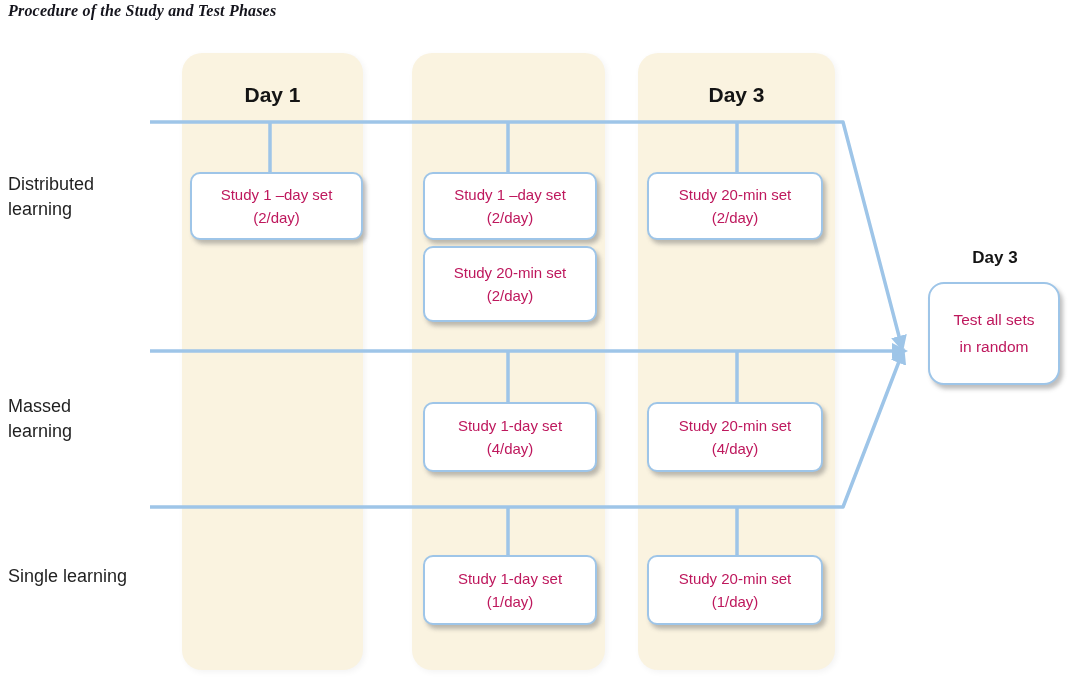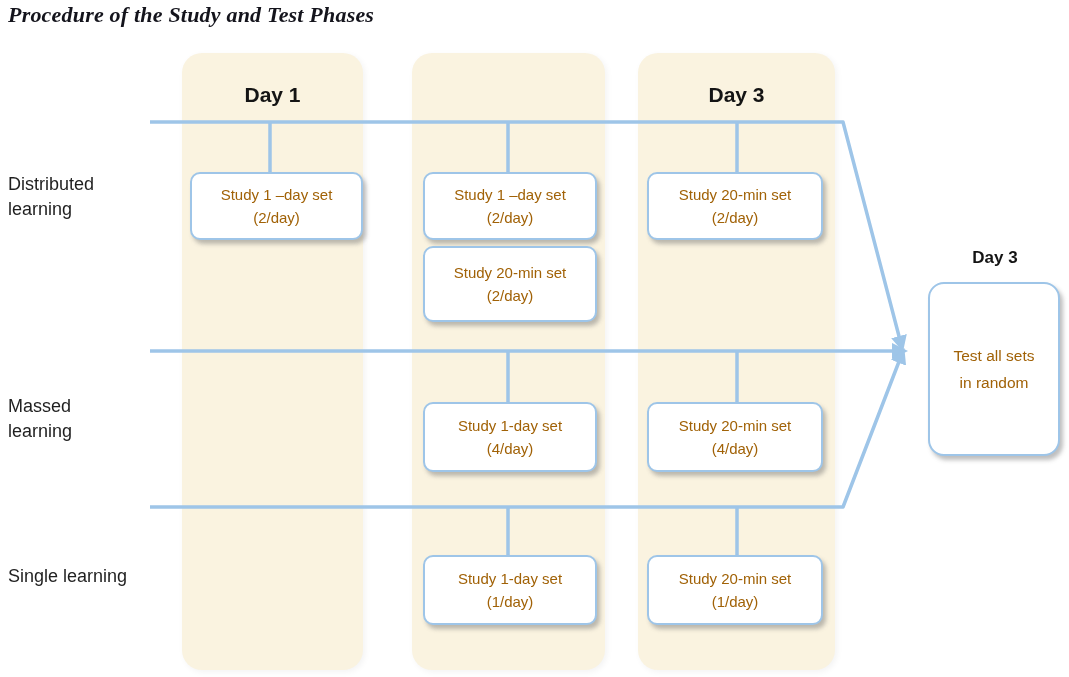--- a/index.html
+++ b/index.html
@@ -3,60 +3,60 @@
 <meta charset="utf-8">
 <style>
   html,body{margin:0;padding:0;background:#ffffff;}
   .canvas{
     position:relative;width:1069px;height:677px;background:#ffffff;overflow:hidden;
     font-family:"Liberation Sans","DejaVu Sans",sans-serif;color:#232323;
   }
   .figure-title{
     position:absolute;left:8px;top:2px;margin:0;
     font-family:"Liberation Serif","DejaVu Serif",serif;
-    font-style:italic;font-weight:600;font-size:22px;color:#14141c;letter-spacing:.2px;
+    font-style:italic;font-weight:600;font-size:16px;color:#14141c;letter-spacing:.2px;
   }
   .band{
     position:absolute;top:53px;height:617px;background:#faf3e0;border-radius:20px;
     box-shadow:2px 2px 6px rgba(0,0,0,0.05);
   }
   #band1{left:182px;width:181px}
   #band2{left:412px;width:193px}
   #band3{left:638px;width:197px}
   .day-h{
     position:absolute;top:83px;font-weight:bold;font-size:21px;text-align:center;color:#141414;
   }
   #dh1{left:182px;width:181px}
   #dh2{left:412px;width:193px}
   #dh3{left:638px;width:197px}
   .lines{position:absolute;left:0;top:0;pointer-events:none;}
   .box{
     position:absolute;background:#ffffff;border:2px solid #9ec5e8;border-radius:10px;
     box-shadow:3px 4px 4px rgba(110,110,110,0.45);
     display:flex;flex-direction:column;align-items:center;justify-content:center;gap:6px;
-    font-size:15px;color:#a16207;text-align:center;box-sizing:border-box;
+    font-size:15px;color:#be185d;text-align:center;box-sizing:border-box;
   }
   #b0{left:190px;top:172px;width:173px;height:68px}
   #b1{left:423px;top:172px;width:174px;height:68px}
   #b2{left:423px;top:246px;width:174px;height:76px}
   #b3{left:647px;top:172px;width:176px;height:68px}
   #b4{left:423px;top:402px;width:174px;height:70px}
   #b5{left:647px;top:402px;width:176px;height:70px}
   #b6{left:423px;top:555px;width:174px;height:70px}
   #b7{left:647px;top:555px;width:176px;height:70px}
   .row-label{
     position:absolute;left:8px;width:128px;font-size:18px;line-height:25px;color:#1f1f1f;
   }
   #rl0{top:172px} #rl1{top:394px} #rl2{top:564px}
   #test-day{
     position:absolute;left:928px;top:248px;width:134px;text-align:center;
     font-weight:bold;font-size:17px;color:#141414;
   }
   #test-box{
-    left:928px;top:282px;width:132px;height:174px;border-radius:16px;gap:9px;font-size:15.5px;
+    left:928px;top:282px;width:132px;height:103px;border-radius:16px;gap:9px;font-size:15.5px;
   }
 </style>
 </head>
 <body>
 
 <div class="canvas">
 
   <h2 class="figure-title">Procedure of the Study and Test Phases</h2>
 
   <div class="band" id="band1"></div>

